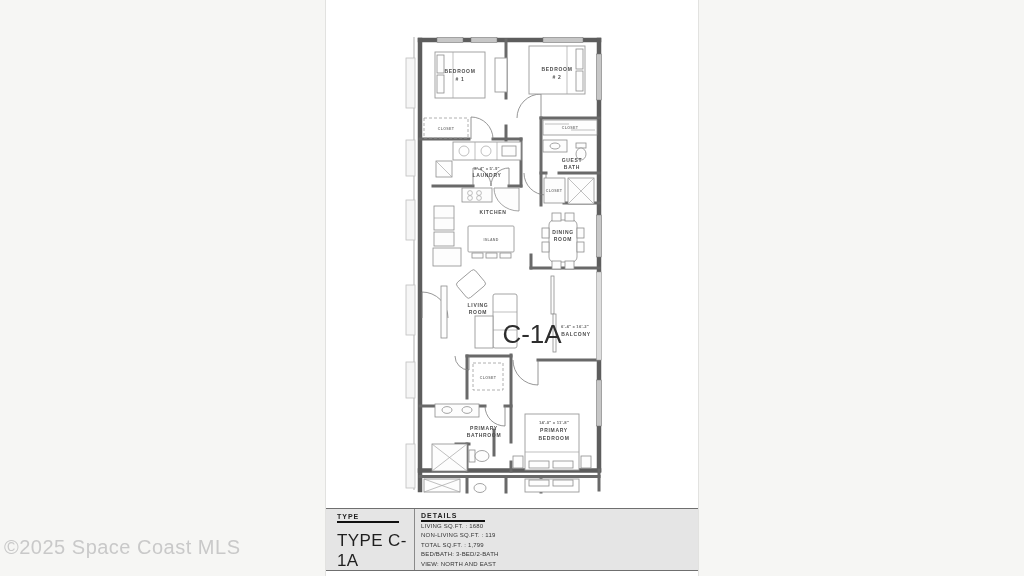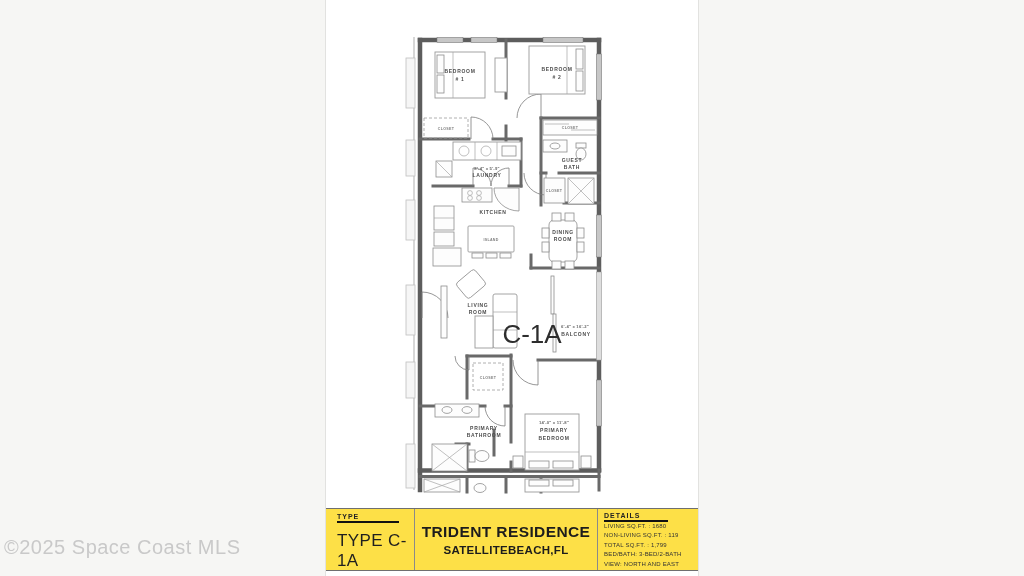--- a/index.html
+++ b/index.html
@@ -5,21 +5,21 @@
   html,body{margin:0;padding:0;background:#f6f6f4;}
   .stage{position:relative;width:1004px;height:576px;background:#f6f6f4;overflow:hidden;
          font-family:"Liberation Sans",sans-serif;}
   .sheet{position:absolute;left:325px;top:0;width:374px;height:576px;background:#ffffff;
          border-left:1px solid #e2e2e0;border-right:1px solid #e2e2e0;box-sizing:border-box;}
   .plan-svg{position:absolute;left:0;top:0;}
 
   
   .titleblock{position:absolute;left:0;top:508px;width:100%;height:63px;
               border-top:1px solid #6f6f6f;border-bottom:1px solid #6f6f6f;
-              display:flex;box-sizing:border-box;background:#fde047;}
+              display:flex;box-sizing:border-box;background:#e5e5e5;}
   .tb-col{box-sizing:border-box;height:100%;}
   .tb-col + .tb-col{border-left:1px solid #8a8a8a;}
   .tb-type{width:88px;padding:4px 0 0 11px;}
   .tb-center{width:183px;display:flex;flex-direction:column;align-items:center;justify-content:center;}
   .tb-details{flex:1;padding:3px 0 0 6px;}
   .tb-header{font-size:7px;font-weight:700;letter-spacing:1px;color:#222;}
   .tb-rule{height:2px;background:#111;margin-top:1px;}
   .tb-rule.w1{width:62px;} .tb-rule.w2{width:64px;}
   .tb-type-value{margin-top:8px;font-size:17px;letter-spacing:.4px;color:#1f1f1f;}
   .tb-title{font-size:15.5px;font-weight:700;letter-spacing:.4px;color:#1c1c1c;}
@@ -271,24 +271,20 @@
         <text class="unit-code" x="531" y="343">C-1A</text>
       </g>
     </svg>
 
     <div class="titleblock">
       <div class="tb-col tb-type">
         <div class="tb-header">TYPE</div>
         <div class="tb-rule w1"></div>
         <div class="tb-type-value">TYPE C-1A</div>
       </div>
-      <div class="tb-col tb-center">
-        <div class="tb-title">TRIDENT RESIDENCE</div>
-        <div class="tb-subtitle">SATELLITEBEACH,FL</div>
-      </div>
       <div class="tb-col tb-details">
         <div class="tb-header">DETAILS</div>
         <div class="tb-rule w2"></div>
         <div class="tb-line">LIVING SQ.FT. : 1680</div>
         <div class="tb-line">NON-LIVING SQ.FT. : 119</div>
         <div class="tb-line">TOTAL SQ.FT. : 1,799</div>
         <div class="tb-line">BED/BATH: 3-BED/2-BATH</div>
         <div class="tb-line">VIEW: NORTH AND EAST</div>
       </div>
     </div>

